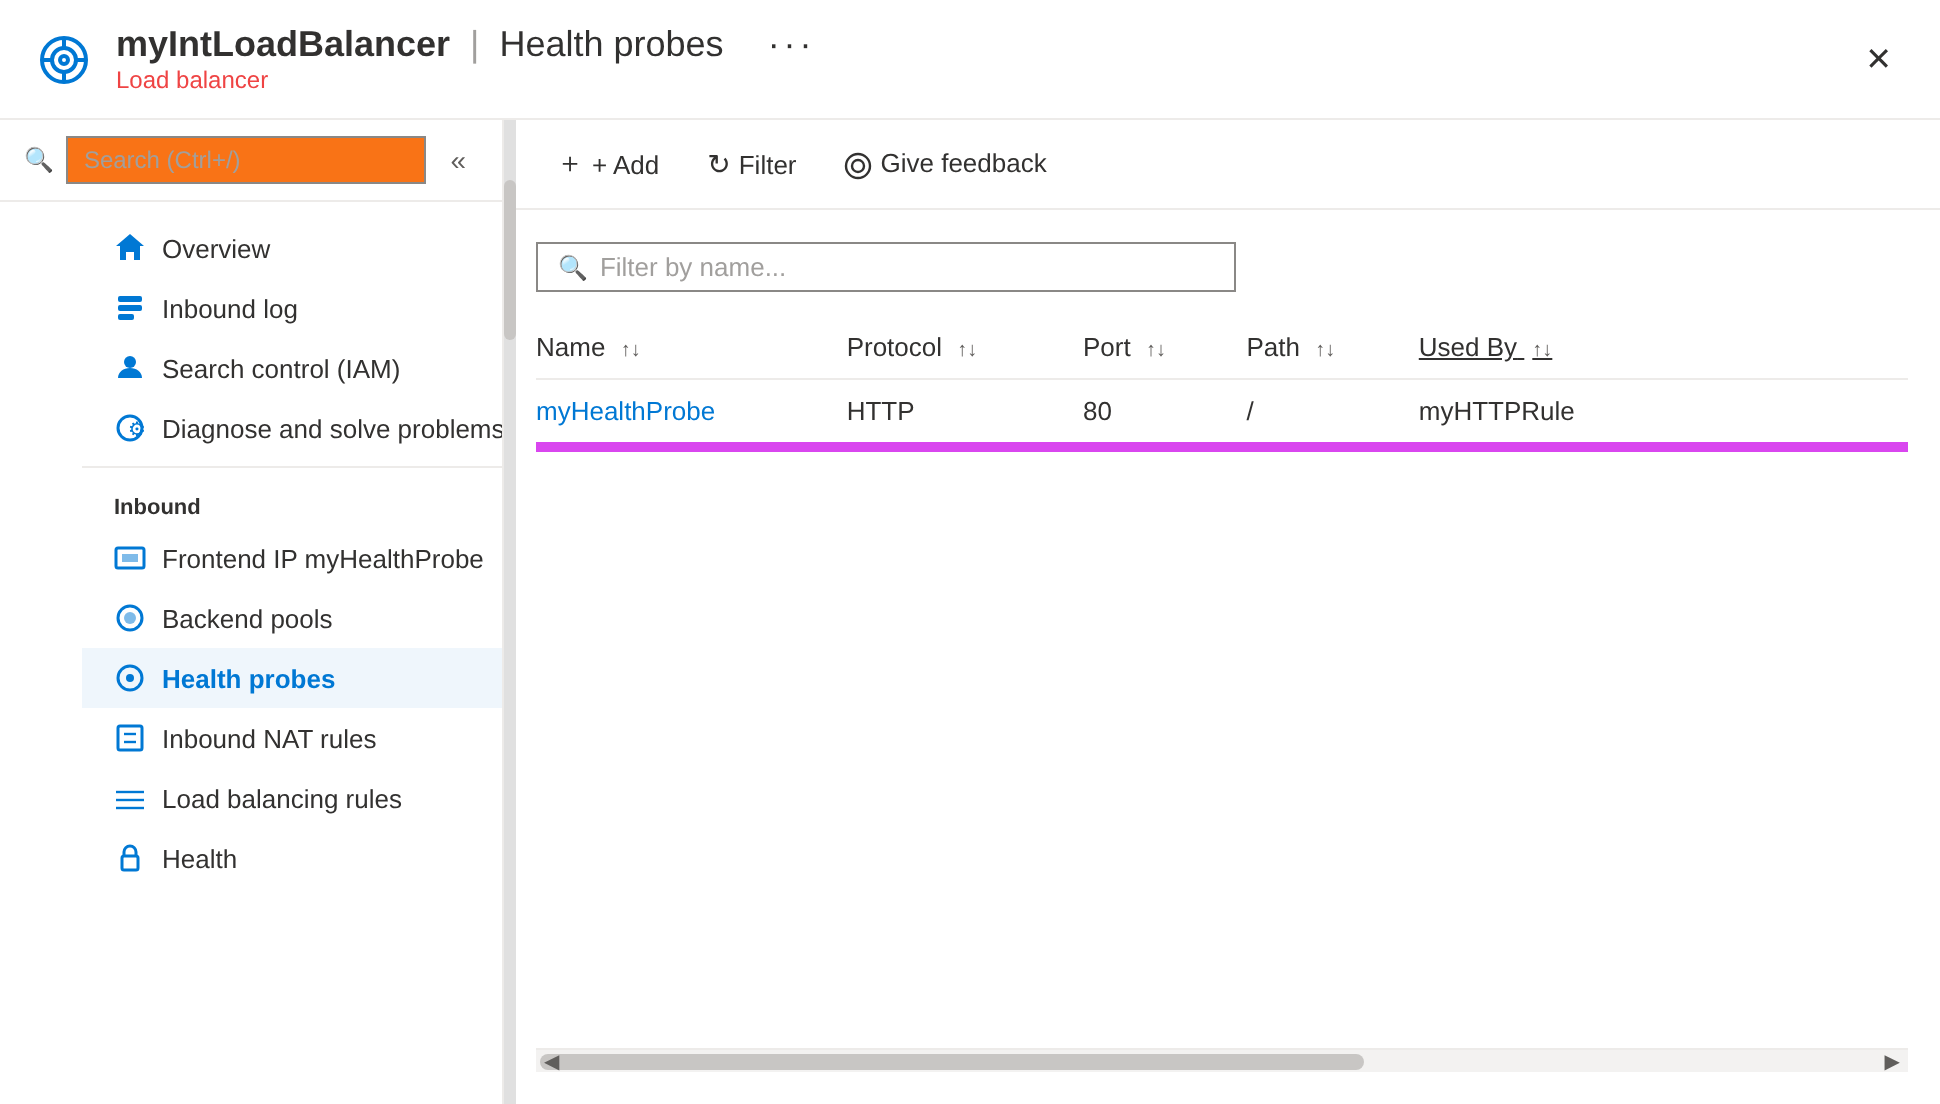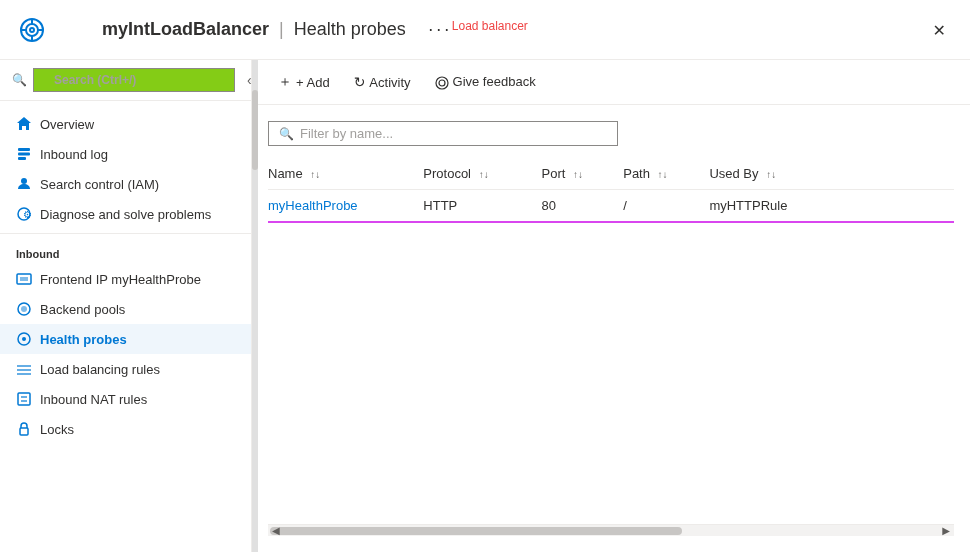--- a/index.html
+++ b/index.html
@@ -26,21 +26,21 @@
     }
     .title-bar-icon {
       width: 32px;
       height: 32px;
       margin-right: 10px;
       display: flex;
       align-items: center;
       justify-content: center;
     }
     .title-bar-icon svg circle { fill: none; stroke: #0078d4; stroke-width: 2; }
-    .title-bar-text { display: flex; flex-direction: row; margin-left: 44px; }
+    .title-bar-text { display: flex; flex-direction: column; }
     .title-bar-main {
       display: flex;
       align-items: center;
       gap: 10px;
     }
     .title-resource-name {
       font-size: 18px;
       font-weight: 600;
       color: #323130;
     }
@@ -98,45 +98,45 @@
     .sidebar-search {
       padding: 8px 12px;
       border-bottom: 1px solid #edebe9;
       display: flex;
       align-items: center;
       gap: 6px;
     }
     .sidebar-search input {
       flex: 1;
       border: 1px solid #8a8886;
-      padding: 4px 20px;
+      padding: 4px 8px;
       font-size: 12px;
       color: #323130;
       outline: none;
-      background: #84cc16;
-      font-weight: bold;
+      background: #f97316;
     }
     .sidebar-search input::placeholder { color: #a19f9d; }
     .sidebar-collapse-btn {
       cursor: pointer;
       font-size: 14px;
       color: #605e5c;
       background: none;
       border: none;
       padding: 2px 6px;
     }
     .sidebar-search-icon {
       color: #605e5c;
       font-size: 12px;
     }
 
     .sidebar-nav {
       padding: 8px 0;
       overflow-y: auto;
       flex: 1;
+      margin-left: 41px;
     }
     .sidebar-item {
       display: flex;
       align-items: center;
       padding: 7px 16px;
       cursor: pointer;
       gap: 8px;
       color: #323130;
       font-size: 13px;
       white-space: nowrap;
@@ -245,21 +245,21 @@
       white-space: nowrap;
       cursor: pointer;
     }
     .sort-arrows {
       font-size: 10px;
       color: #605e5c;
       margin-left: 4px;
     }
     .data-table td {
       padding: 8px 12px 8px 0;
-      border-bottom: 2px solid #d946ef;
+      border-bottom: 5px solid #d946ef;
       font-size: 13px;
       vertical-align: middle;
     }
     .link-cell {
       color: #0078d4;
       cursor: pointer;
       text-decoration: none;
     }
 
     
@@ -403,64 +403,64 @@
             <svg width="16" height="16" viewBox="0 0 16 16">
                 <circle cx="8" cy="8" r="6" fill="none" stroke="#0078d4" stroke-width="1.5"></circle>
                 <circle cx="8" cy="8" r="2" fill="#0078d4"></circle>
               </svg>
           </span>
           <span class="item-label">Health probes</span>
         </div>
         <div class="sidebar-item">
           <span class="sidebar-icon">
             <svg width="16" height="16" viewBox="0 0 16 16">
+                <rect x="2" y="2" width="12" height="12" rx="1" fill="none" stroke="#0078d4" stroke-width="1.5"></rect>
+                <line x1="5" y1="6" x2="11" y2="6" stroke="#0078d4" stroke-width="1.2"></line>
+                <line x1="5" y1="10" x2="11" y2="10" stroke="#0078d4" stroke-width="1.2"></line>
+              </svg>
+          </span>
+          <span class="item-label">Inbound NAT rules</span>
+        </div>
+        <div class="sidebar-item">
+          <span class="sidebar-icon">
+            <svg width="16" height="16" viewBox="0 0 16 16">
                 <line x1="1" y1="5" x2="15" y2="5" stroke="#0078d4" stroke-width="1.2"></line>
                 <line x1="1" y1="9" x2="15" y2="9" stroke="#0078d4" stroke-width="1.2"></line>
                 <line x1="1" y1="13" x2="15" y2="13" stroke="#0078d4" stroke-width="1.2"></line>
               </svg>
           </span>
           <span class="item-label">Load balancing rules</span>
         </div>
         <div class="sidebar-item">
           <span class="sidebar-icon">
             <svg width="16" height="16" viewBox="0 0 16 16">
-                <rect x="2" y="2" width="12" height="12" rx="1" fill="none" stroke="#0078d4" stroke-width="1.5"></rect>
-                <line x1="5" y1="6" x2="11" y2="6" stroke="#0078d4" stroke-width="1.2"></line>
-                <line x1="5" y1="10" x2="11" y2="10" stroke="#0078d4" stroke-width="1.2"></line>
-              </svg>
-          </span>
-          <span class="item-label">Inbound NAT rules</span>
-        </div>
-        <div class="sidebar-item">
-          <span class="sidebar-icon">
-            <svg width="16" height="16" viewBox="0 0 16 16">
                 <rect x="4" y="7" width="8" height="7" rx="1" fill="none" stroke="#0078d4" stroke-width="1.5"></rect>
                 <path d="M5 7V5a3 3 0 016 0v2" fill="none" stroke="#0078d4" stroke-width="1.5"></path>
               </svg>
           </span>
-          <span class="item-label">Locks</span>
+          <span class="item-label">Health</span>
         </div>
       </div>
     </div>
 
     <div style="width:6px; background:#e0e0e0; position:relative; flex-shrink:0;">
       <div style="width:6px; height:80px; background:#c8c6c4; position:absolute; top:30px; border-radius:3px;"></div>
     </div>
   </div>
 
   <div class="content-area">
 
     <div class="toolbar">
       <button class="toolbar-btn">
         <span class="toolbar-btn-icon">＋</span>
         <span>+ Add</span>
       </button>
       <button class="toolbar-btn">
         <span class="toolbar-btn-icon">↻</span>
-        <span>Activity</span>
+        <span>Filter</span>
       </button>
       <button class="toolbar-btn">
         <span class="toolbar-btn-icon">
           <svg width="14" height="14" viewBox="0 0 14 14" style="vertical-align:middle;">
               <circle cx="7" cy="7" r="6" fill="none" stroke="#323130" stroke-width="1.2"></circle>
               <circle cx="7" cy="7" r="3" fill="none" stroke="#323130" stroke-width="1.2"></circle>
             </svg>
         </span>
         <span>Give feedback</span>
       </button>
@@ -486,21 +486,21 @@
                 <span class="sort-arrows">↑↓</span>
               </th>
               <th>
                 <span>Port</span>
                 <span class="sort-arrows">↑↓</span>
               </th>
               <th>
                 <span>Path</span>
                 <span class="sort-arrows">↑↓</span>
               </th>
-              <th style="min-width:160px;">
+              <th style="min-width:160px;text-decoration:underline;">
                 <span>Used By</span>
                 <span class="sort-arrows">↑↓</span>
               </th>
             </tr>
           </thead>
           <tbody>
             <tr class="table-row">
               <td>
                 <a class="link-cell">myHealthProbe</a>
               </td>

